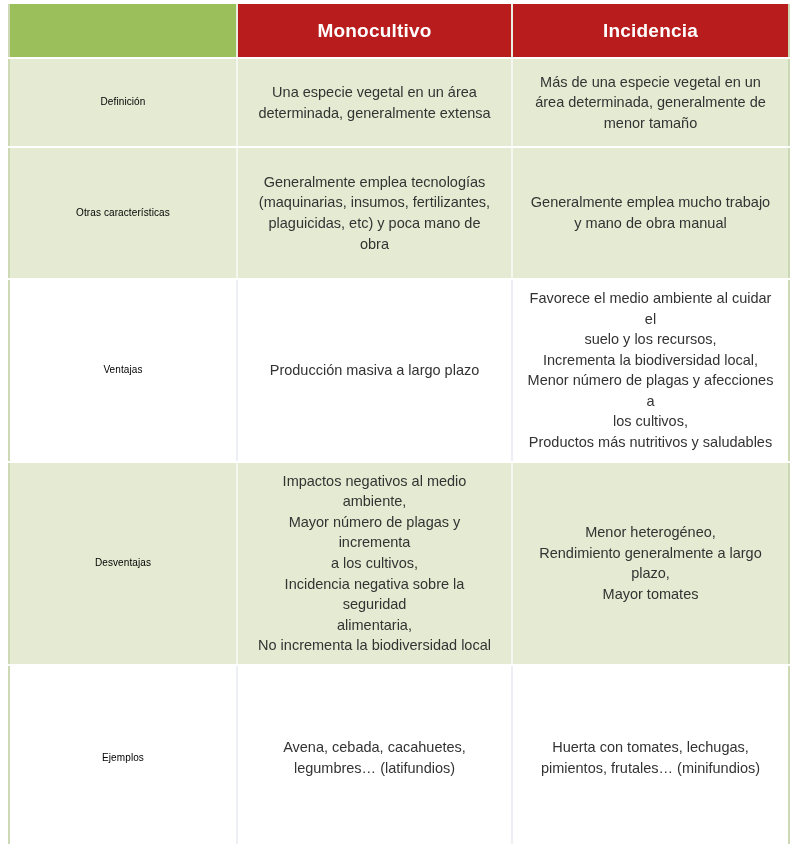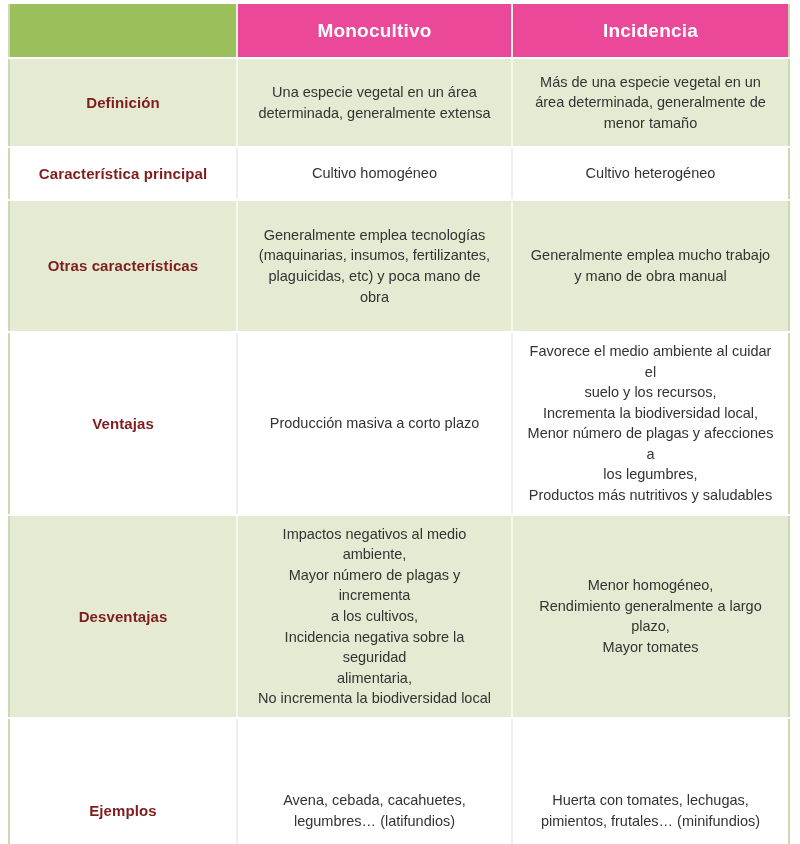--- a/index.html
+++ b/index.html
@@ -32,21 +32,21 @@
     border-left: 2px solid #cdd9b4;
     border-right: 2px solid #cdd9b4;
   }
 
   table.compare-table col.col-label   { width: 228px; }
   table.compare-table col.col-mono    { width: 275px; }
   table.compare-table col.col-poli    { width: 277px; }
 
   
   thead tr.header-row th {
-    background: #ec4899;
+    background: #b91c1c;
     color: #ffffff;
     font-size: 19px;
     font-weight: bold;
     letter-spacing: 0.2px;
     text-align: center;
     vertical-align: middle;
     height: 53px;
     padding: 0 6px;
     border-right: 2px solid #e9efe0;
     border-bottom: 2px solid #ffffff;
@@ -65,24 +65,24 @@
     padding: 8px 14px;
     border-right: 2px solid #ffffff;
     border-bottom: 2px solid #ffffff;
     line-height: 1.42;
     color: #2b2b2b;
   }
   tbody td:last-child { border-right: none; }
   tbody tr:last-child td { border-bottom: none; }
 
   tbody td.cell-label {
-    font-weight: bold;
-    font-size: 15px;
+    font-weight: normal;
+    font-size: 10px;
     letter-spacing: 0.1px;
-    color: #7f1d1d;
+    color: #000000;
   }
   tbody td.cell-value {
     font-size: 14.5px;
     color: #333333;
   }
 
   
   tbody tr.row-tint td      { background: #e4ebd2; }
   tbody tr.row-plain td     { background: #ffffff; }
   tbody tr.row-tint td.cell-value,
@@ -128,62 +128,57 @@
     </thead>
 
     <tbody>
 
       <tr class="row-tint h-definicion">
         <td class="cell-label">Definición</td>
         <td class="cell-value">Una especie vegetal en un área determinada, generalmente extensa</td>
         <td class="cell-value">Más de una especie vegetal en un área determinada, generalmente de menor tamaño</td>
       </tr>
 
-      <tr class="row-plain h-caracteristica">
-        <td class="cell-label">Característica principal</td>
-        <td class="cell-value">Cultivo homogéneo</td>
-        <td class="cell-value">Cultivo heterogéneo</td>
-      </tr>
 
       <tr class="row-tint h-otras">
         <td class="cell-label">Otras características</td>
         <td class="cell-value">Generalmente emplea tecnologías (maquinarias, insumos, fertilizantes, plaguicidas, etc) y poca mano de obra</td>
         <td class="cell-value">Generalmente emplea mucho trabajo y mano de obra manual</td>
       </tr>
 
       <tr class="row-plain h-ventajas">
         <td class="cell-label">Ventajas</td>
-        <td class="cell-value">Producción masiva a corto plazo</td>
+        <td class="cell-value">Producción masiva a largo plazo</td>
         <td class="cell-value">
           <span class="value-lines">
               <span>Favorece el medio ambiente al cuidar el</span>
               <span>suelo y los recursos,</span>
               <span>Incrementa la biodiversidad local,</span>
               <span>Menor número de plagas y afecciones a</span>
-              <span>los legumbres,</span>
+              <span>los cultivos,</span>
               <span>Productos más nutritivos y saludables</span>
             </span>
         </td>
       </tr>
 
       <tr class="row-tint h-desventajas">
         <td class="cell-label">Desventajas</td>
         <td class="cell-value">
           <span class="value-lines">
               <span>Impactos negativos al medio ambiente,</span>
               <span>Mayor número de plagas y incrementa</span>
               <span>a los cultivos,</span>
               <span>Incidencia negativa sobre la seguridad</span>
               <span>alimentaria,</span>
               <span>No incrementa la biodiversidad local</span>
             </span>
         </td>
         <td class="cell-value">
           <span class="value-lines">
-              <span>Menor homogéneo,</span>
+              <span>Menor heterogéneo,</span>
               <span>Rendimiento generalmente a largo plazo,</span>
               <span>Mayor tomates</span>
             </span>
         </td>
       </tr>
 
       <tr class="row-plain h-ejemplos">
         <td class="cell-label">Ejemplos</td>
         <td class="cell-value">Avena, cebada, cacahuetes, legumbres… (latifundios)</td>
         <td class="cell-value">Huerta con tomates, lechugas, pimientos, frutales… (minifundios)</td>

